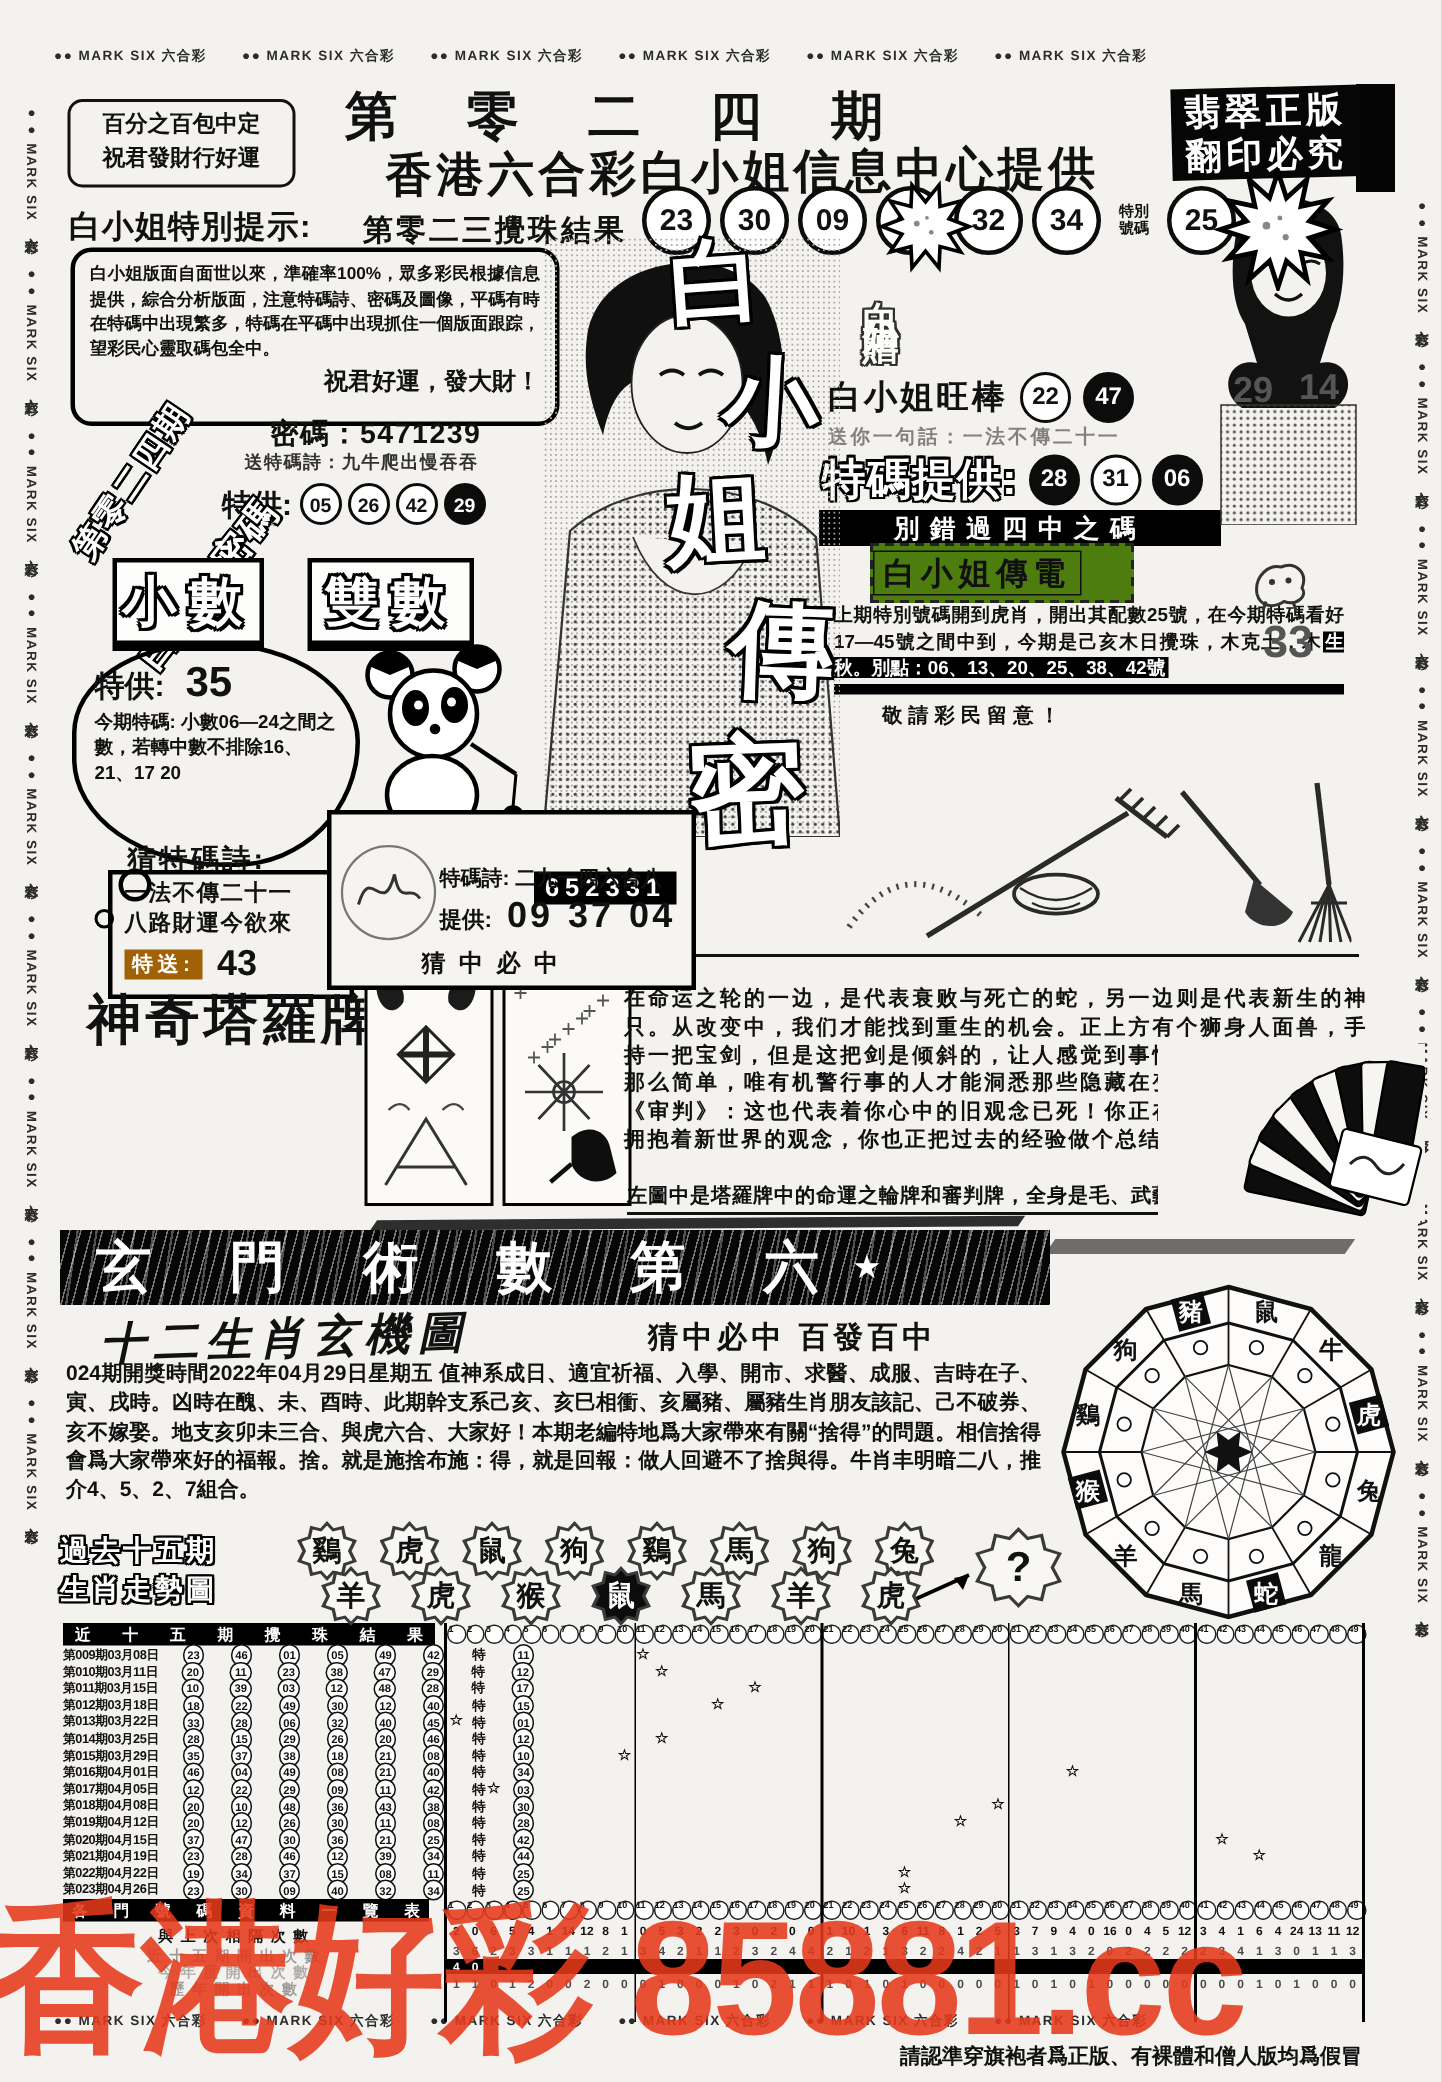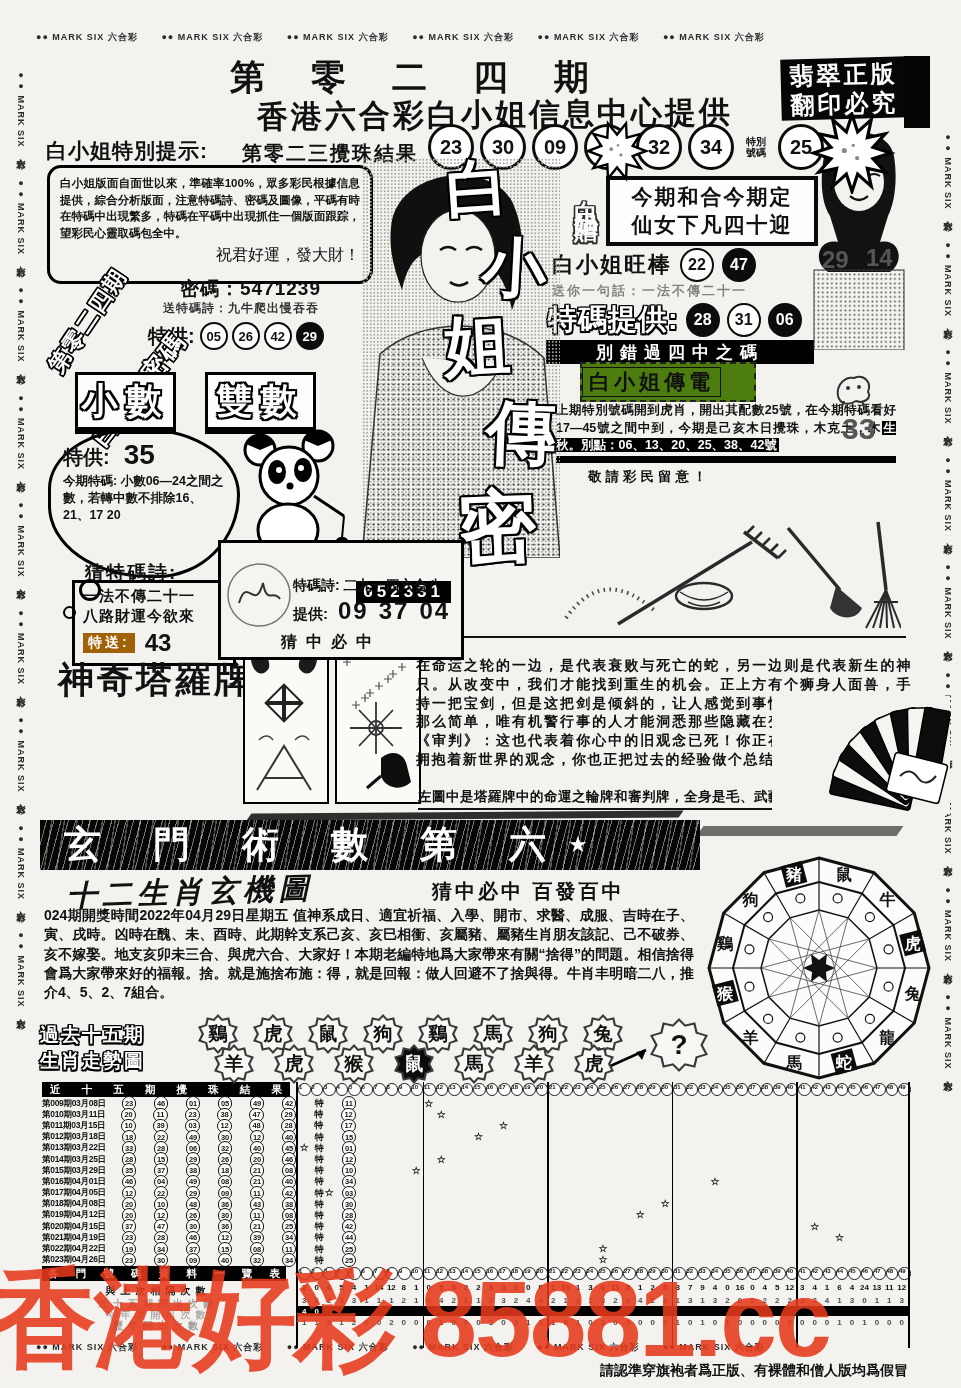--- a/index.html
+++ b/index.html
@@ -34,21 +34,21 @@
   .ball{display:inline-flex;align-items:center;justify-content:center;border-radius:50%;
         background:#fff;border:3px solid #0c0c0c;font-weight:900;flex:none;}
   .ball.lg{width:40px;height:40px;font-size:20px;}
   .ball.md{width:30px;height:30px;font-size:16px;border-width:2.5px;}
   .ball.sm{width:24px;height:24px;font-size:13px;border-width:2px;}
   .ball.filled{background:#0c0c0c;color:#fff;}
   #special-lbl{width:32px;font-size:10px;font-weight:700;line-height:1.15;text-align:center;}
   
   #intro-box{left:47px;top:165px;width:300px;height:102px;border:3px solid #000;border-radius:14px;
       padding:7px 10px 4px;font-size:11.5px;font-weight:700;line-height:1.45;text-align:justify;}
-  #intro-wish{display:block;text-align:right;font-size:16px;font-weight:400;margin-top:1px;}
+  #intro-wish{display:block;text-align:right;font-size:16px;font-weight:700;margin-top:1px;}
   #password-line{left:180px;top:276px;font-size:19px;font-weight:900;letter-spacing:1px;}
   #poem-line{left:163px;top:300px;font-size:12px;font-weight:800;opacity:.85;letter-spacing:1px;}
   #tegong-line{left:148px;top:322px;display:flex;align-items:center;gap:5px;font-size:20px;font-weight:900;}
   #rot1{left:42px;top:362px;transform:rotate(-56deg);transform-origin:0 0;font-size:22px;letter-spacing:2px;}
   #rot2{left:84px;top:432px;transform:rotate(-52deg);transform-origin:0 0;font-size:25px;letter-spacing:2px;}
   .numhead{border:3px solid #000;border-bottom-width:7px;display:flex;align-items:center;
       justify-content:center;font-size:36px;letter-spacing:8px;background:#fdfdfb;}
   #small-box{left:75px;top:372px;width:95px;height:52px;}
   #double-box{left:205px;top:372px;width:105px;height:52px;}
   #bubble{left:48px;top:428px;width:162px;height:136px;border:3px solid #000;
@@ -182,20 +182,24 @@
 <body>
 
 <div class="page">
 
   <div id="edge-top" class="strip">●● MARK SIX 六合彩　　 ●● MARK SIX 六合彩　　 ●● MARK SIX 六合彩　　 ●● MARK SIX 六合彩　　 ●● MARK SIX 六合彩　　 ●● MARK SIX 六合彩</div>
   <div id="edge-bottom" class="strip">●● MARK SIX 六合彩　　 ●● MARK SIX 六合彩　　 ●● MARK SIX 六合彩　　 ●● MARK SIX 六合彩　　 ●● MARK SIX 六合彩　　 ●● MARK SIX 六合彩</div>
   <div id="edge-left" class="strip">●● MARK SIX 六合彩　　 ●● MARK SIX 六合彩　　 ●● MARK SIX 六合彩　　 ●● MARK SIX 六合彩　　 ●● MARK SIX 六合彩　　 ●● MARK SIX 六合彩　　 ●● MARK SIX 六合彩　　 ●● MARK SIX 六合彩　　 ●● MARK SIX 六合彩</div>
   <div id="edge-right" class="strip">●● MARK SIX 六合彩　　 ●● MARK SIX 六合彩　　 ●● MARK SIX 六合彩　　 ●● MARK SIX 六合彩　　 ●● MARK SIX 六合彩　　 ●● MARK SIX 六合彩　　 ●● MARK SIX 六合彩　　 ●● MARK SIX 六合彩　　 ●● MARK SIX 六合彩</div>
   <div id="corner-black" class="abs"></div>
 
+  <div id="slogan-box" class="abs">
+    <div>百分之百包中定</div>
+    <div>祝君發財行好運</div>
+  </div>
   <div id="issue-title" class="abs">第零二四期</div>
   <div id="provider-title" class="abs">香港六合彩白小姐信息中心提供</div>
   <div id="seal" class="abs">
     <div>翡翠正版</div>
     <div>翻印必究</div>
   </div>
   <div id="tip-label" class="abs">白小姐特別提示:</div>
   <div id="result-label" class="abs">第零二三攪珠結果</div>
   <div id="main-balls" class="abs">
       <span class="ball lg">23</span>
@@ -322,24 +326,20 @@
         <path d="M60,200 C80,250 120,250 140,205" fill="#f4f2ee" stroke="#333" stroke-width="1.2"></path>
       </svg>
     </div>
   <div id="ltc0" class="abs ltc hollow">白</div>
   <div id="ltc1" class="abs ltc hollow">小</div>
   <div id="ltc2" class="abs ltc hollow">姐</div>
   <div id="ltc3" class="abs ltc hollow">傳</div>
   <div id="ltc4" class="abs ltc hollow">密</div>
 
   <div id="gift-vert" class="abs hollow-sm">白小姐贈</div>
-  <div id="gift-poem-box" class="abs">
-    <div>今期和合今期定</div>
-    <div>仙女下凡四十迎</div>
-  </div>
   <div id="wang-line" class="abs">
     <span id="wang-label">白小姐旺棒</span>
     <span id="wang-balls" style="display:flex;gap:8px">
         <span class="ball md">22</span>
         <span class="ball md filled">47</span>
       </span>
   </div>
   <div id="msg-line" class="abs">送你一句話：一法不傳二十一</div>
   <div id="provide-line" class="abs">
     <span id="provide-label" class="hollow-sm">特碼提供:</span>

